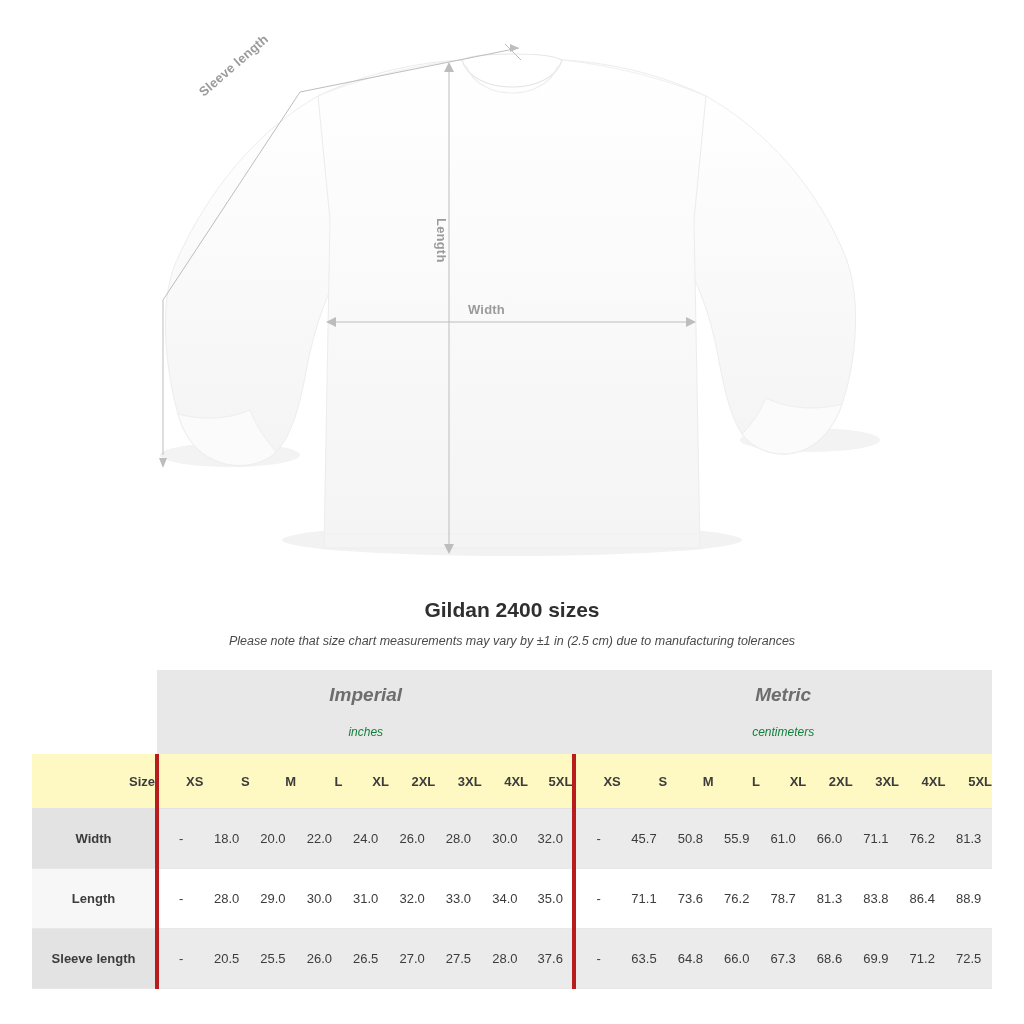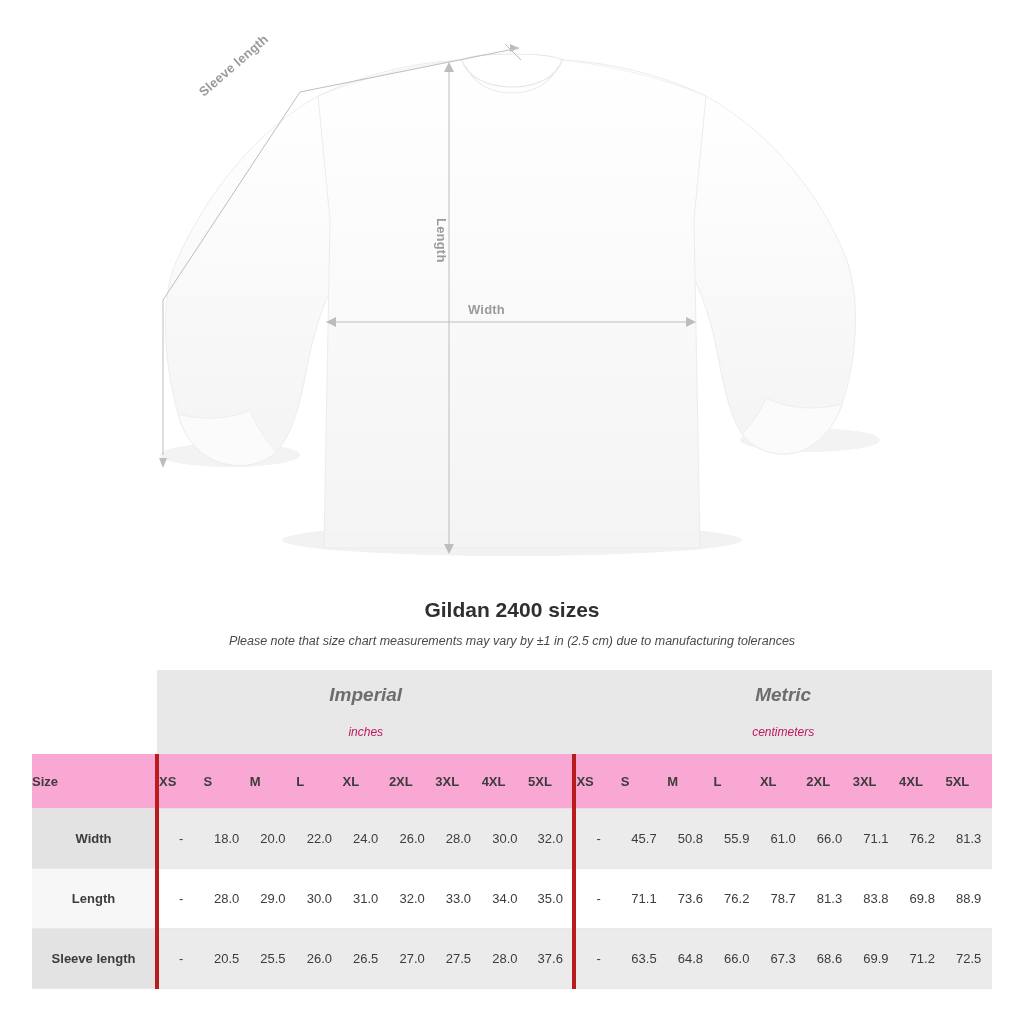--- a/index.html
+++ b/index.html
@@ -97,31 +97,31 @@
   .unit-head .unit-name {
     font-size: 19px;
     font-style: italic;
     font-weight: bold;
     color: #6d6d6d;
     line-height: 1.1;
   }
   .unit-head .unit-sub {
     font-size: 12px;
     font-style: italic;
-    color: #be185d;
+    color: #15803d;
     margin-top: 20px;
   }
   .corner-cell {
     background: #ffffff;
   }
 
   .hdr-row td {
-    background: #f9a8d4;
+    background: #fef9c3;
     height: 54px;
-    text-align: left;
+    text-align: right;
     vertical-align: middle;
     font-size: 13px;
     font-weight: bold;
     color: #3c3c3c;
     border-bottom: 1px solid #e2e2e2;
   }
   .hdr-row td.rowlabel {
     font-size: 13px;
   }
 
@@ -307,21 +307,21 @@
             <td>33.0</td>
             <td>34.0</td>
             <td>35.0</td>
             <td class="col-sep">-</td>
             <td>71.1</td>
             <td>73.6</td>
             <td>76.2</td>
             <td>78.7</td>
             <td>81.3</td>
             <td>83.8</td>
-            <td>69.8</td>
+            <td>86.4</td>
             <td>88.9</td>
           </tr>
           <tr class="data-row shaded">
             <td class="rowlabel">Sleeve length</td>
             <td class="col-sep">-</td>
             <td>20.5</td>
             <td>25.5</td>
             <td>26.0</td>
             <td>26.5</td>
             <td>27.0</td>

